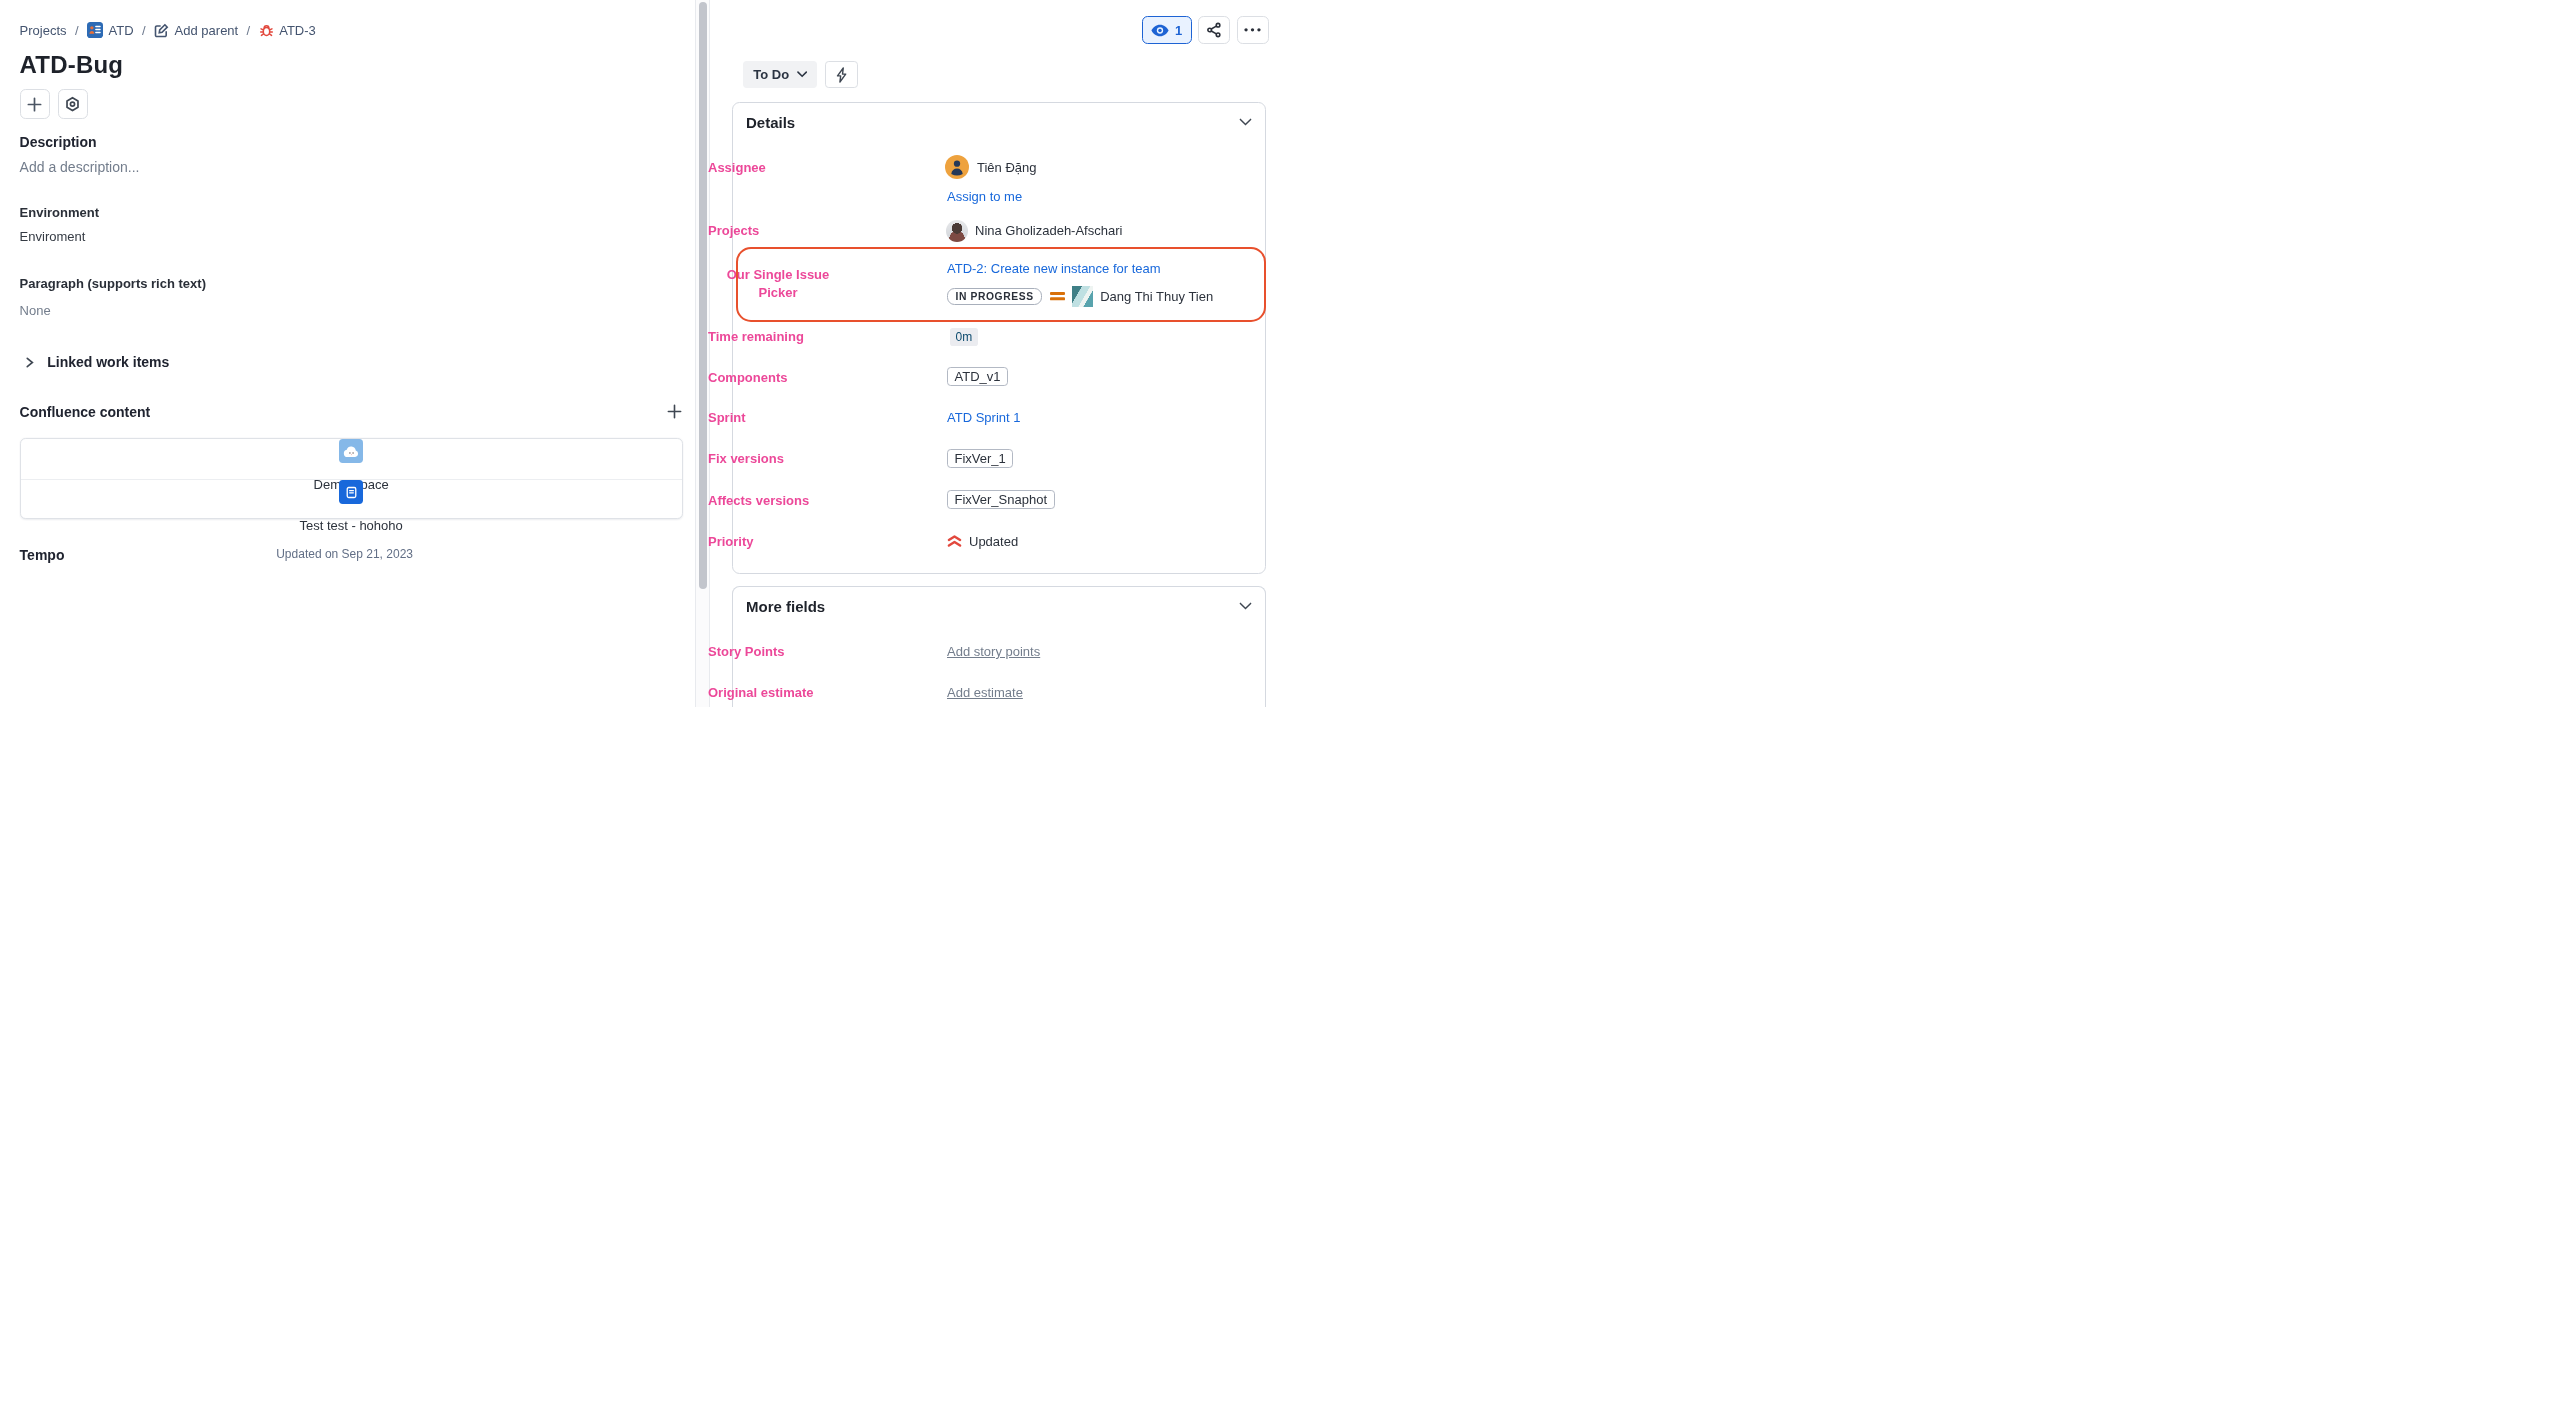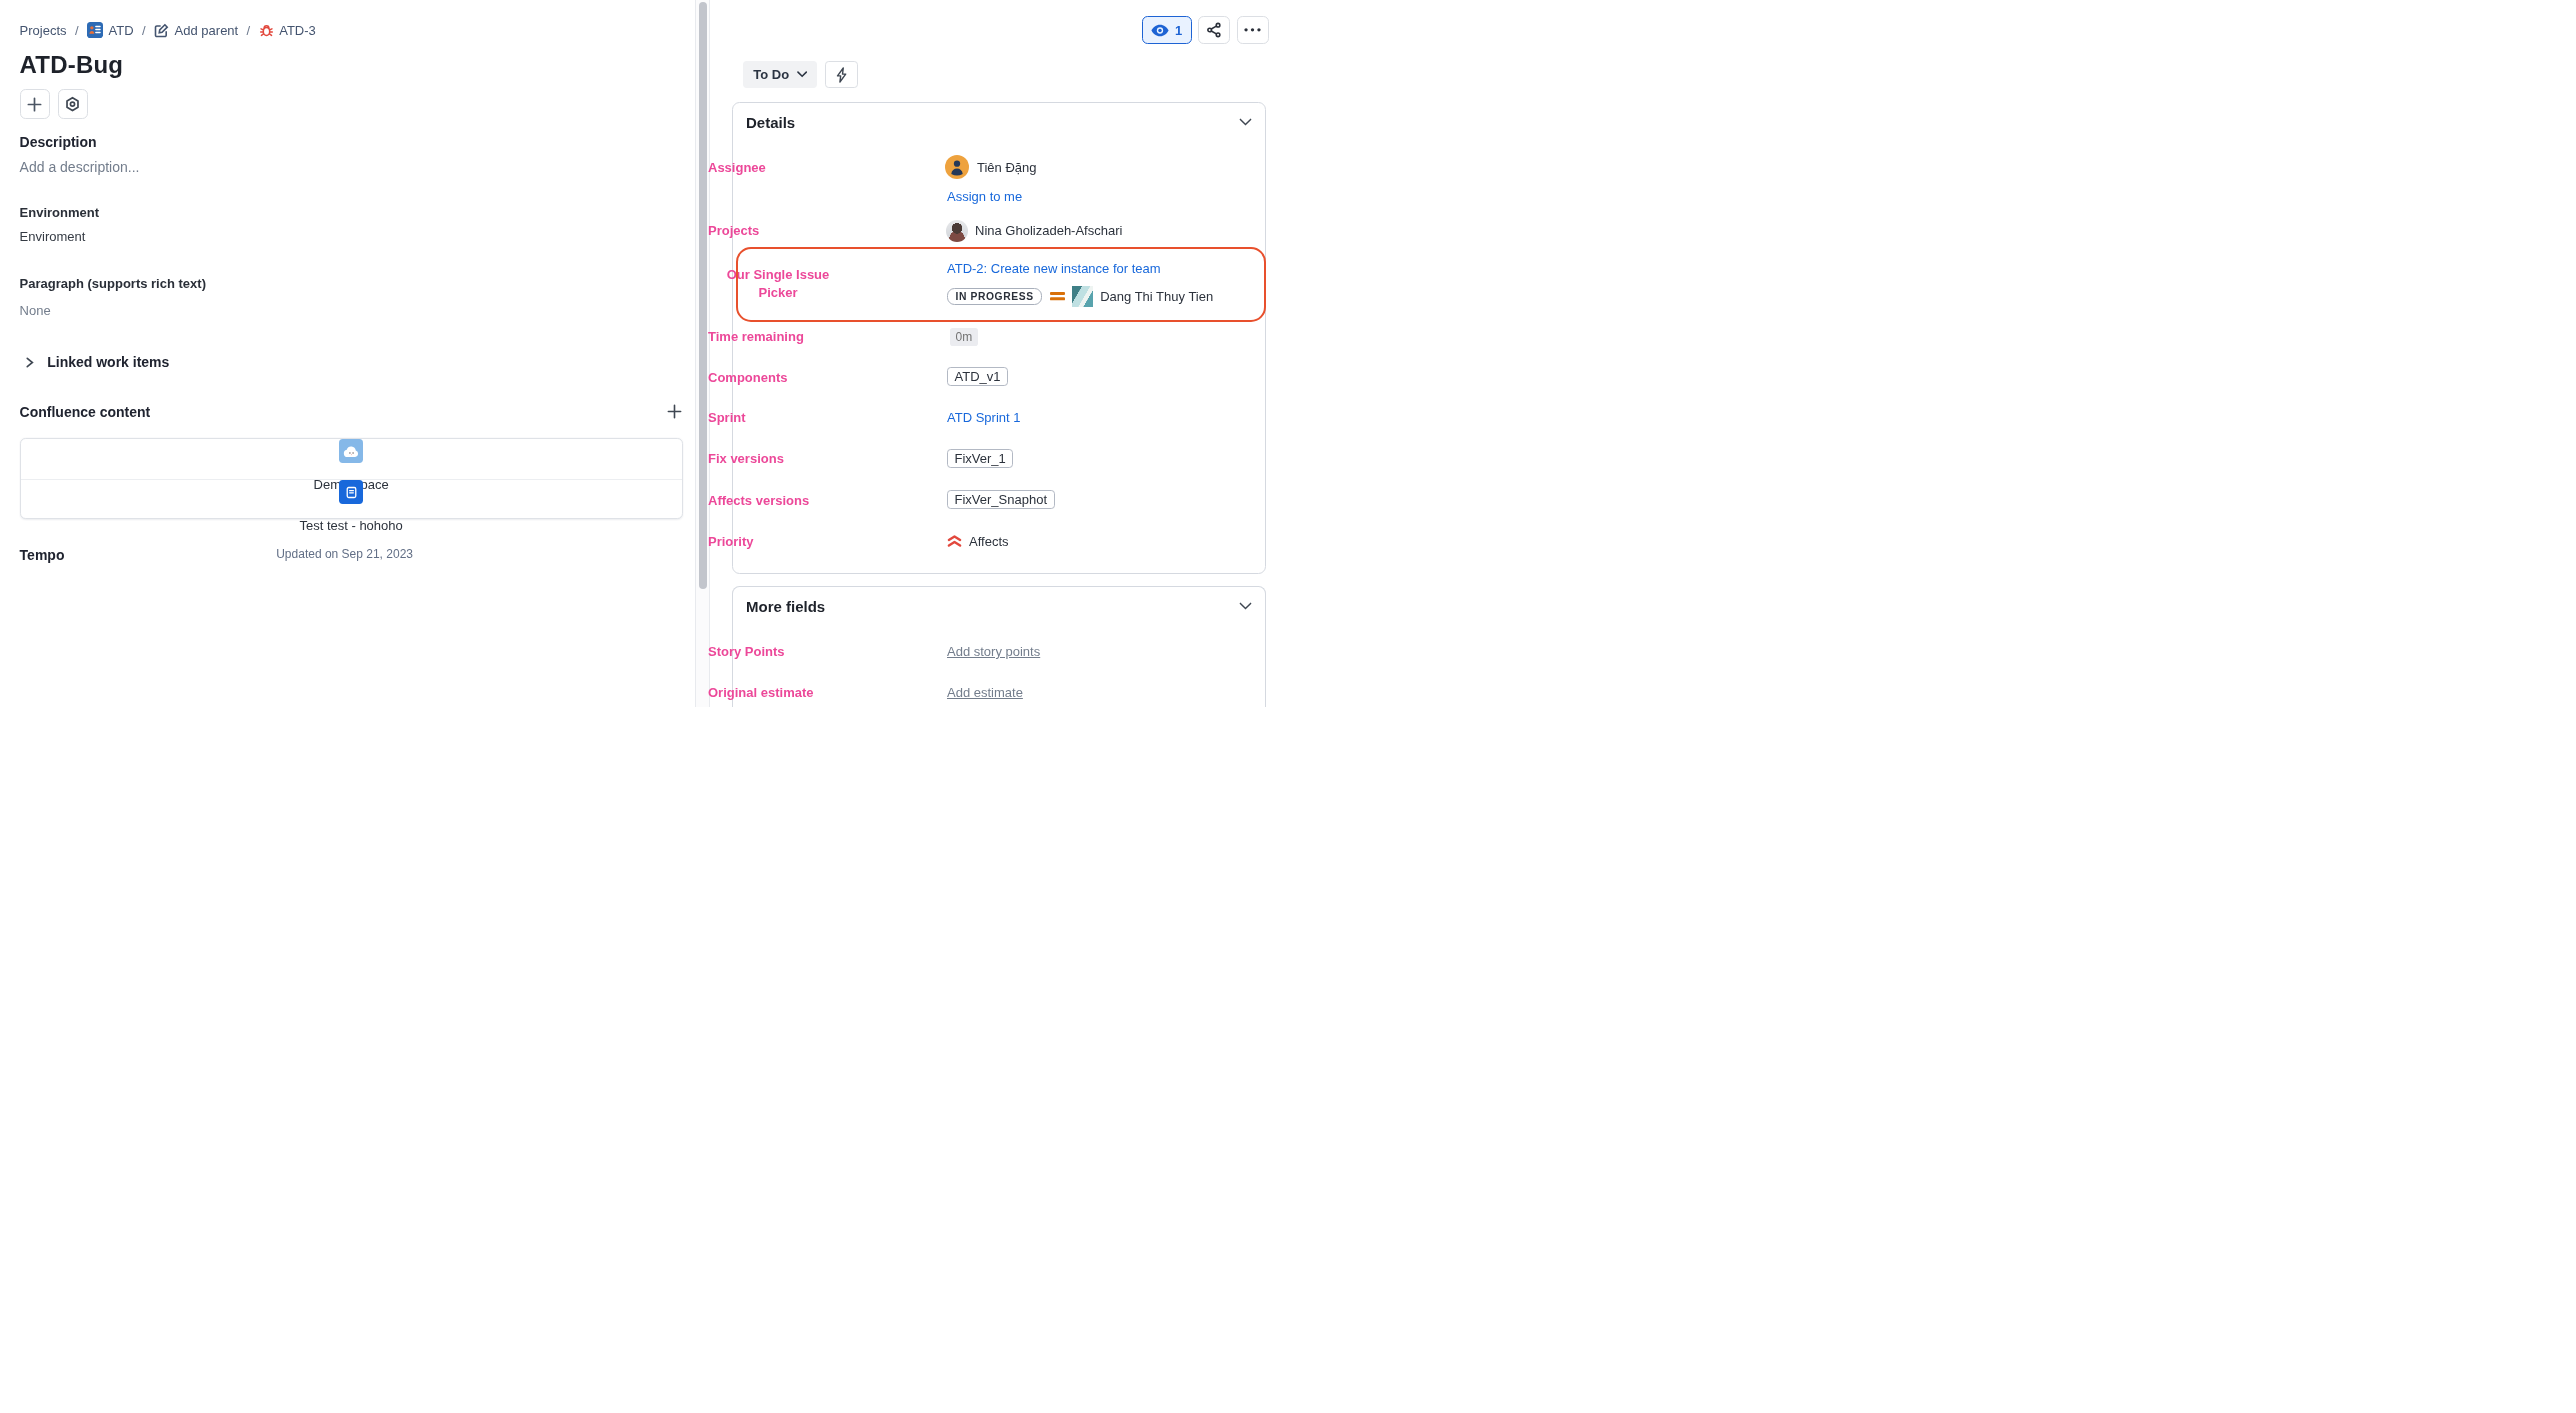--- a/index.html
+++ b/index.html
@@ -73,21 +73,21 @@
   .f-value { position:absolute; left:947px; font-size:13px; color:#2c323c; }
   .link { color:#1868db; cursor:pointer; }
   .assignee-avatar { position:absolute; left:945px; top:155px; width:24px; height:24px; }
   .reporter-avatar { position:absolute; left:946px; top:220px; width:22.4px; height:22.4px; border-radius:50%;
                      background:
                        radial-gradient(circle at 50% 38%, #4a3a35 0 30%, transparent 31%),
                        radial-gradient(circle at 50% 85%, #7d4a43 0 35%, transparent 36%),
                        linear-gradient(180deg,#e8e9eb 0%, #cfd3d8 100%); }
   .tag { border:0.9px solid #b3b9c4; border-radius:3.7px; padding:0.9px 6.5px; font-size:13px; color:#2c323c;
          background:#fff; display:inline-block; }
-  .badge-gray { background:#ebecf0; border-radius:2.8px; padding:1.9px 5.6px; font-size:12px; color:#737373; }
+  .badge-gray { background:#ebecf0; border-radius:2.8px; padding:1.9px 5.6px; font-size:12px; color:#0c4a6e; }
   .status-lozenge { border:1.9px solid #a8afbb; border-radius:7.5px; padding:1.9px 7.5px; font-size:10.3px;
                     font-weight:bold; letter-spacing:0.6px; color:#2b303a; background:#fff; }
   .picker-value-row { position:absolute; left:947px; top:286px; display:flex; align-items:center; gap:7.5px; }
   .picker-avatar { width:20.6px; height:20.6px;
                    background: linear-gradient(120deg,#3f7f86 0 30%, #bfe0e2 31% 55%, #eef4f2 56% 70%, #58a3ad 71%); }
   .annotation { top:247px; left:736px; width:530px; height:75px; border:2.8px solid #e8502d;
                 border-radius:15px; pointer-events:none; }
   .placeholder { color:#737d8c;text-decoration:underline; }
   svg { display:block; }
 </style>
@@ -286,21 +286,21 @@
   <div class="abs f-label" style="top:451px">Fix versions</div>
   <span class="abs tag" style="left:947px; top:449px">FixVer_1</span>
 
   <div class="abs f-label" style="top:493px">Affects versions</div>
   <span class="abs tag" style="left:947px; top:490px">FixVer_Snaphot</span>
 
   <div class="abs f-label" style="top:534px">Priority</div>
   <svg class="abs" style="left:947px; top:534px" width="15" height="14" viewBox="0 0 16 15" fill="none" stroke="#e2483d" stroke-width="2.6" stroke-linecap="round" stroke-linejoin="round">
       <path d="M2 6.4L8 2.6l6 3.8M2 12.4L8 8.6l6 3.8"></path>
     </svg>
-  <div class="abs f-value" style="left:969px; top:534px">Affects</div>
+  <div class="abs f-value" style="left:969px; top:534px">Updated</div>
 
   <div class="abs panel panel-more">
     <div class="panel-head">
       <span>More fields</span>
       <svg width="13" height="8.4" viewBox="0 0 14 9" fill="none" stroke="#3f4752" stroke-width="1.6" stroke-linecap="round">
           <path d="M1.5 1.5L7 7l5.5-5.5"></path>
         </svg>
     </div>
   </div>
   <div class="abs f-label" style="top:644px">Story Points</div>

